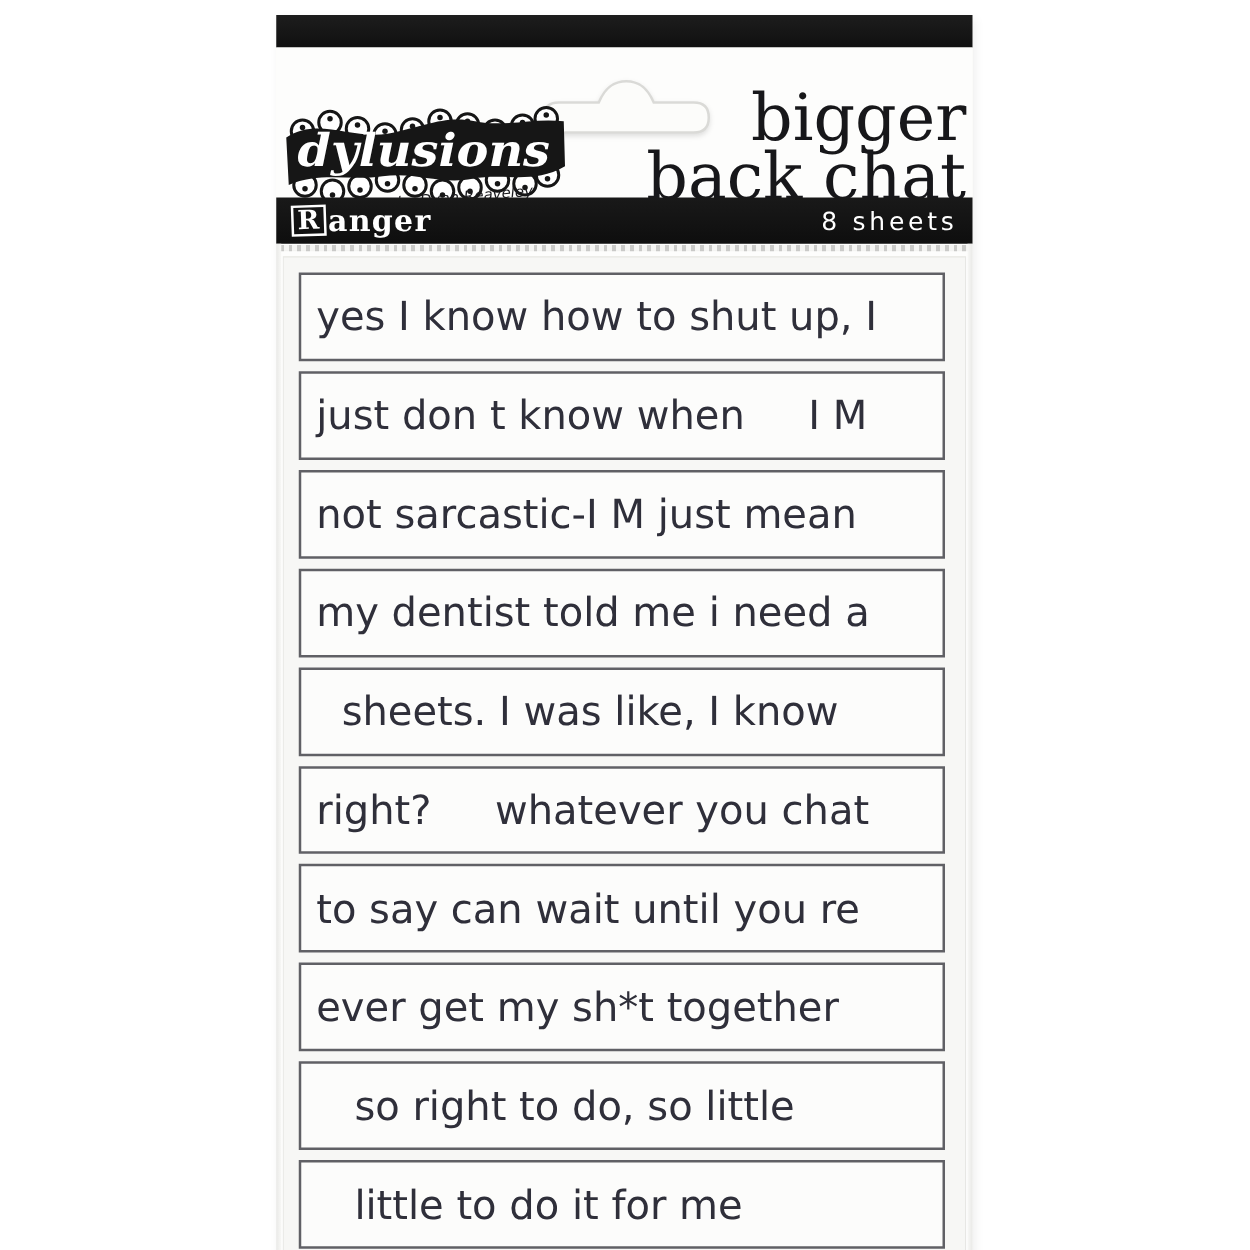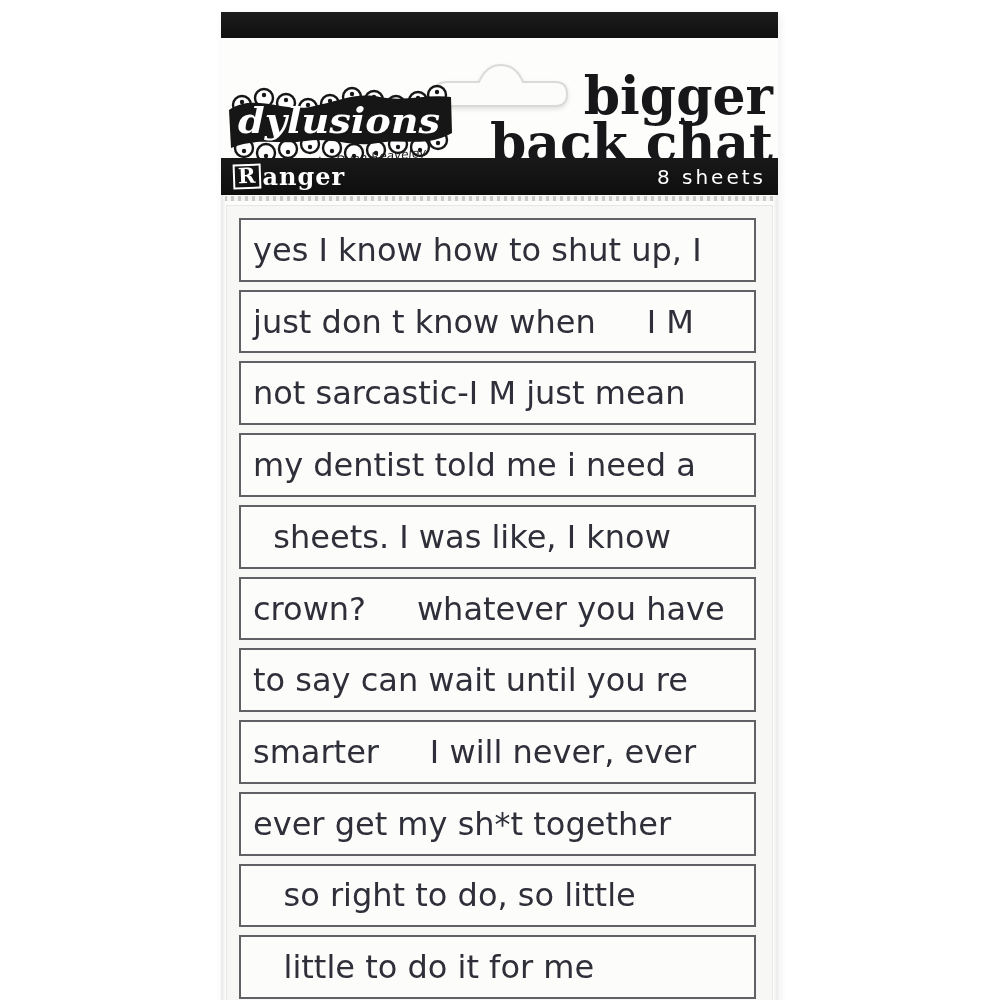--- a/index.html
+++ b/index.html
@@ -20,21 +20,21 @@
   
   .hangtab { position:absolute; left:212px; top:26px; width:136px; height:44px;
              filter:drop-shadow(0 2px 2px rgba(0,0,0,0.12)); }
 
   
   .logo { position:absolute; left:5px; top:42px; width:228px; height:92px; }
 
   
   .title {
     position:absolute; right:5px; top:34px; text-align:right;
-    font-family:"DejaVu Serif", serif; font-weight:bold; color:#17171a;
+    font-family:"DejaVu Serif", serif; font-weight:normal; color:#17171a;
     font-size:52px; line-height:47px; letter-spacing:0px;
   }
 
   
   .brandband {
     position:absolute; left:0; top:146px; width:100%; height:37px;
     background:linear-gradient(180deg,#191919,#0e0e0e);
     display:flex; justify-content:space-between; align-items:center;
     box-sizing:border-box; padding:0 12px;
   }
@@ -165,23 +165,22 @@
     <div class="edge-l"></div>
     <div class="edge-r"></div>
 
     <div class="sheet">
       <div class="strips">
         <div class="strip">yes I know how to shut up, I</div>
         <div class="strip">just don t know when     I M</div>
         <div class="strip">not sarcastic-I M just mean</div>
         <div class="strip">my dentist told me i need a</div>
         <div class="strip">  sheets. I was like, I know</div>
-        <div class="strip">crown?     whatever you have</div>
+        <div class="strip">right?     whatever you chat</div>
         <div class="strip">to say can wait until you re</div>
-        <div class="strip">smarter     I will never, ever</div>
         <div class="strip">ever get my sh*t together</div>
         <div class="strip">   so right to do, so little</div>
         <div class="strip">   little to do it for me</div>
       </div>
     </div>
 
   </div>
 </div>
 
 </body></html>

